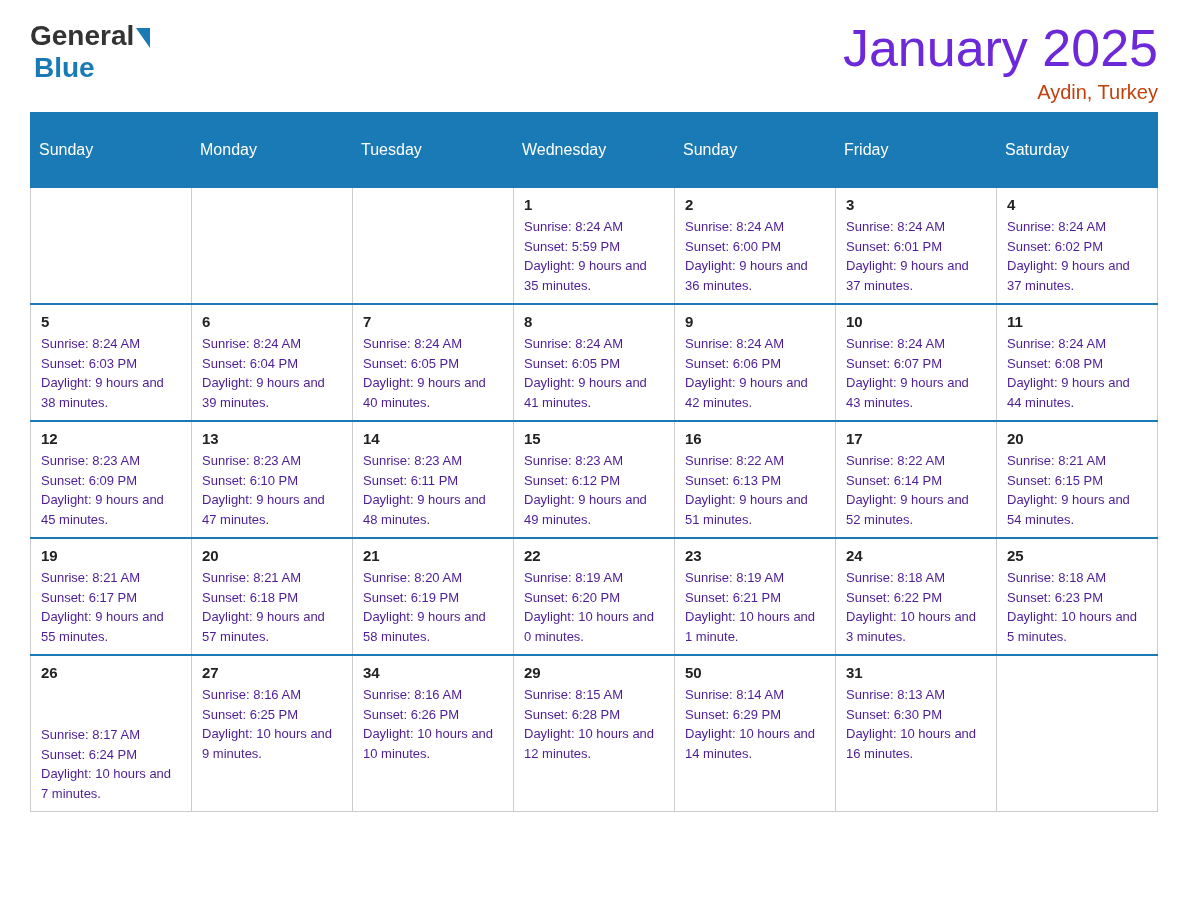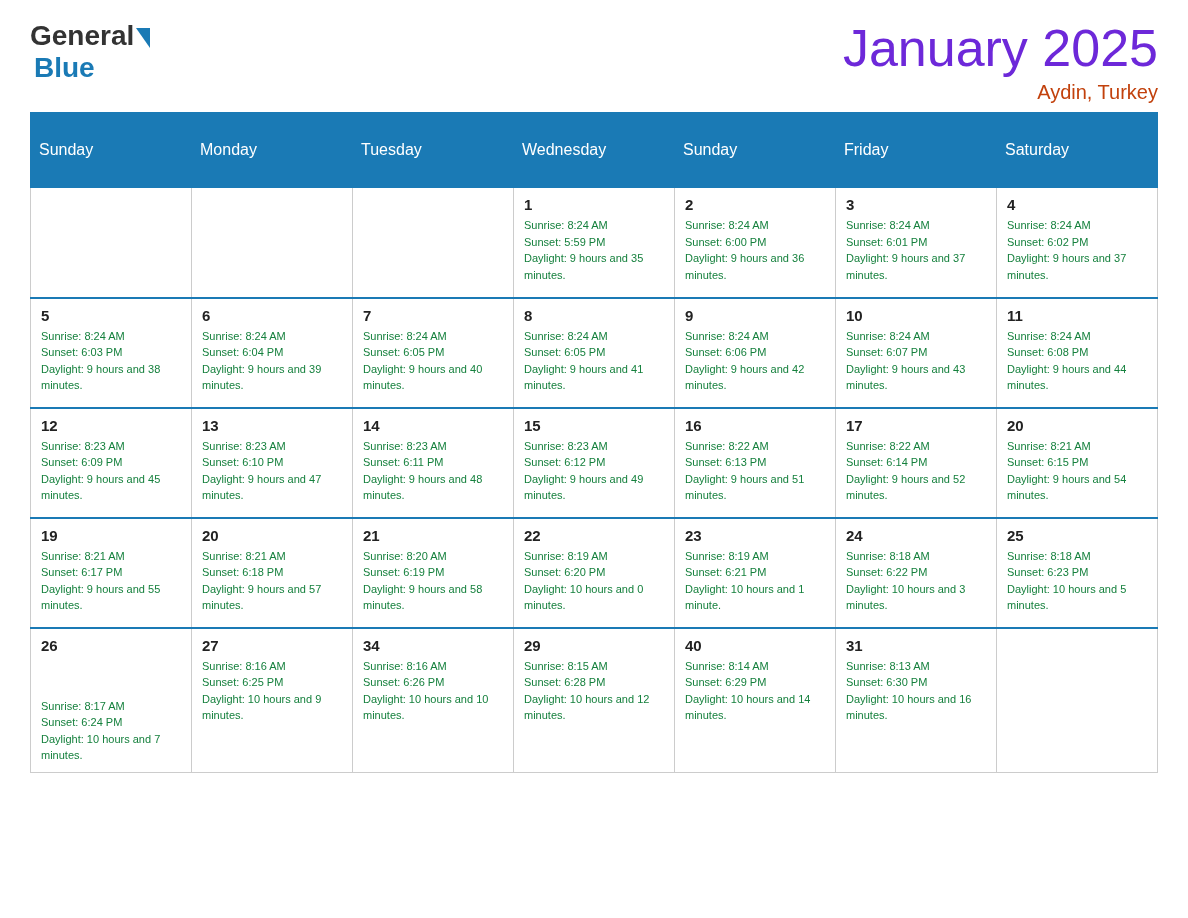--- a/index.html
+++ b/index.html
@@ -84,22 +84,22 @@
       height: 110px;
     }
     .day-number {
       font-size: 15px;
       font-weight: bold;
       color: #222;
       display: block;
       margin-bottom: 4px;
     }
     .day-info {
-      font-size: 11px;
-      color: #15803d;
+      font-size: 13px;
+      color: #4c1d95;
       line-height: 1.5;
     }
     .empty-cell {
       background: #fff;
     }
     .calendar tr:not(:last-child) td {
       border-bottom: 2px solid #1a7ab5;
     }
   </style>
 </head>
@@ -312,21 +312,21 @@
 Sunset: 6:26 PM
 Daylight: 10 hours and 10 minutes.</div>
         </td>
         <td>
           <span class="day-number">29</span>
           <div class="day-info" style="white-space: pre-line;">Sunrise: 8:15 AM
 Sunset: 6:28 PM
 Daylight: 10 hours and 12 minutes.</div>
         </td>
         <td>
-          <span class="day-number">40</span>
+          <span class="day-number">50</span>
           <div class="day-info" style="white-space: pre-line;">Sunrise: 8:14 AM
 Sunset: 6:29 PM
 Daylight: 10 hours and 14 minutes.</div>
         </td>
         <td>
           <span class="day-number">31</span>
           <div class="day-info" style="white-space: pre-line;">Sunrise: 8:13 AM
 Sunset: 6:30 PM
 Daylight: 10 hours and 16 minutes.</div>
         </td>

